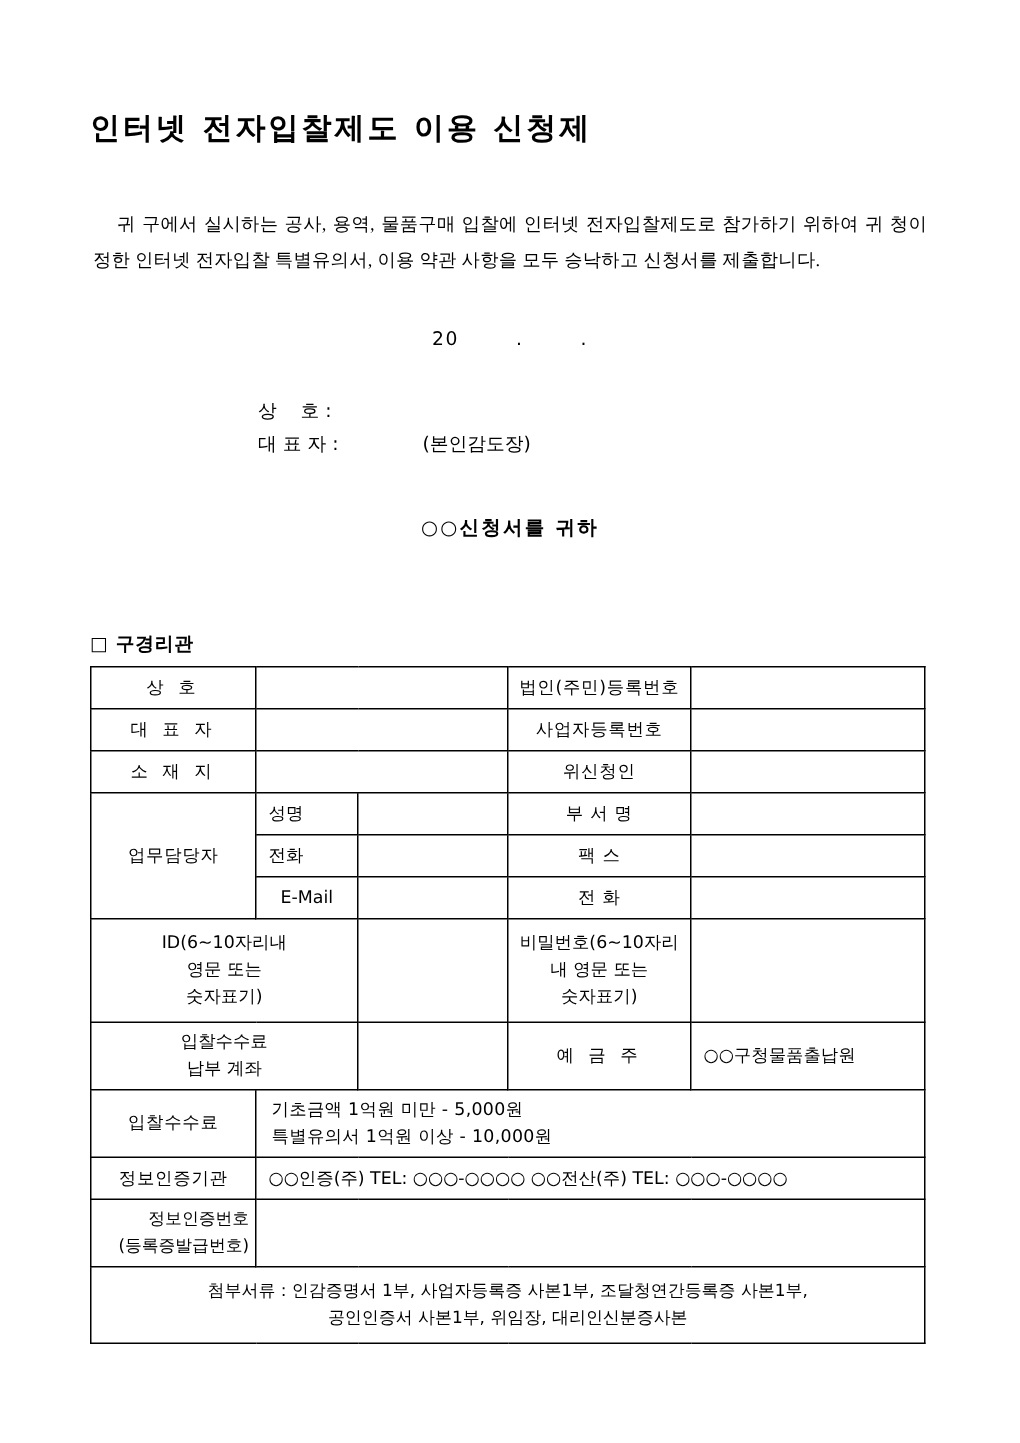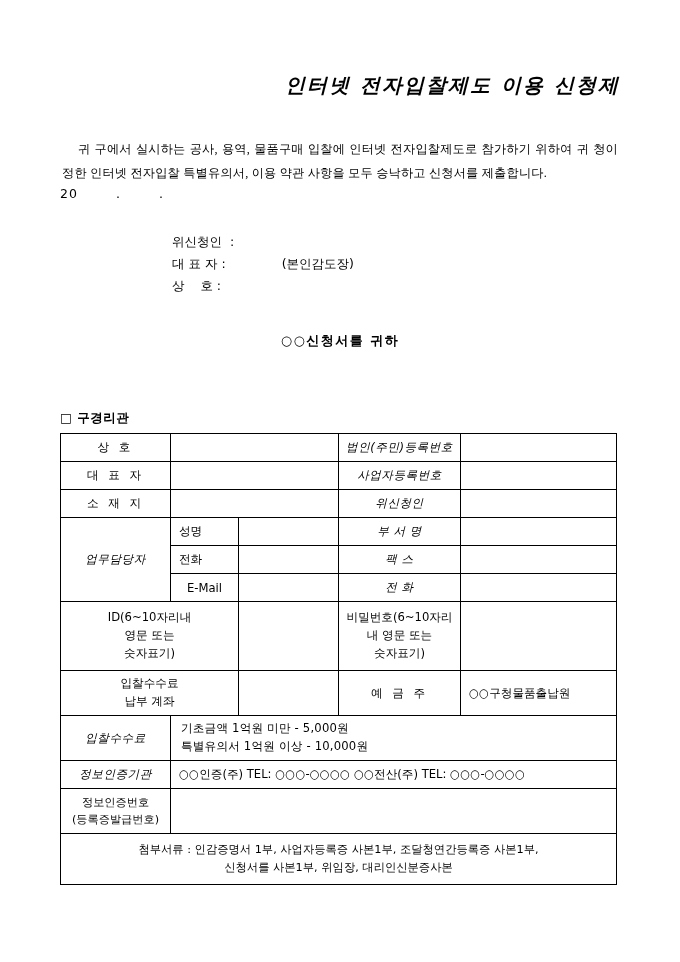--- a/index.html
+++ b/index.html
@@ -16,42 +16,43 @@
     overflow: hidden;
   }
   .page {
     width: 680px;
     height: 962px;
     position: relative;
     box-sizing: border-box;
     padding: 0 60px;
   }
   .doc-title {
-    text-align: right;
+    text-align: left;
     font-size: 20px;
     font-weight: bold;
     letter-spacing: 2px;
     margin-top: 72px;
     margin-bottom: 0;
-    font-style: italic;
   }
   .intro {
     margin-top: 38px;
     font-size: 12.2px;
     line-height: 2.0;
     text-align: justify;
     letter-spacing: 0.2px;
     padding: 0 2px;
     font-family: Liberation Serif, serif;
   }
   .intro .indent {
     display: inline-block;
     width: 16px;
   }
   .date-line {
+    margin-top: 32px;
+    text-align: center;
     font-size: 12.5px;
     letter-spacing: 1px;
   }
   .date-line .gap {
     display: inline-block;
     width: 38px;
   }
   .applicant-block {
     margin-top: 30px;
     padding-left: 112px;
@@ -97,27 +98,27 @@
   }
   .l {
     text-align: left;
     padding-left: 8px !important;
   }
   .lbl {
     letter-spacing: 3px;
   }
   .lbl-tight {
     letter-spacing: 0.5px;
-    font-style: italic;
   }
   .multi {
     line-height: 1.55;
   }
   .small-note {
     font-size: 11.2px;
+    text-align: right;
   }
   .fee-cell {
     padding-left: 10px !important;
     letter-spacing: 0.2px;
   }
   .attach {
     line-height: 1.6;
     font-size: 11.3px;
     padding: 3px 6px !important;
   }
@@ -127,23 +128,22 @@
 
 <div class="page">
 
   <div class="doc-title">인터넷 전자입찰제도 이용 신청제</div>
 
   <div class="intro"><span class="indent"></span><span>귀 구에서 실시하는 공사, 용역, 물품구매 입찰에 인터넷 전자입찰제도로 참가하기 위하여 귀 청이 정한 인터넷 전자입찰 특별유의서, 이용 약관 사항을 모두 승낙하고 신청서를 제출합니다.</span></div>
 
   <div class="date-line"><span>20</span><span class="gap"></span>.<span class="gap"></span>.</div>
 
   <div class="applicant-block">
-    <div class="row"><span>위신청인  :</span></div>
+    <div class="row"><span>상    호 :</span></div>
     <div class="row"><span>대 표 자 :</span><span class="note">(본인감도장)</span></div>
-    <div class="row"><span>상    호 :</span></div>
   </div>
 
   <div class="addressee">○○신청서를 귀하</div>
 
   <div class="section-head">□ 구경리관</div>
 
   <table class="form">
     <colgroup>
       <col style="width:110px">
       <col style="width:68px">
@@ -226,19 +226,19 @@
       <tr>
         <td class="c multi small-note" style="height:42px">
           <div>정보인증번호</div>
           <div>(등록증발급번호)</div>
         </td>
         <td class="l" colspan="4"></td>
       </tr>
       <tr>
         <td class="c attach" colspan="5" style="height:44px">
           <div>첨부서류 : 인감증명서 1부, 사업자등록증 사본1부, 조달청연간등록증 사본1부,</div>
-          <div>신청서를 사본1부, 위임장, 대리인신분증사본</div>
+          <div>공인인증서 사본1부, 위임장, 대리인신분증사본</div>
         </td>
       </tr>
     </tbody>
   </table>
 
 </div>
 
 </body></html>

